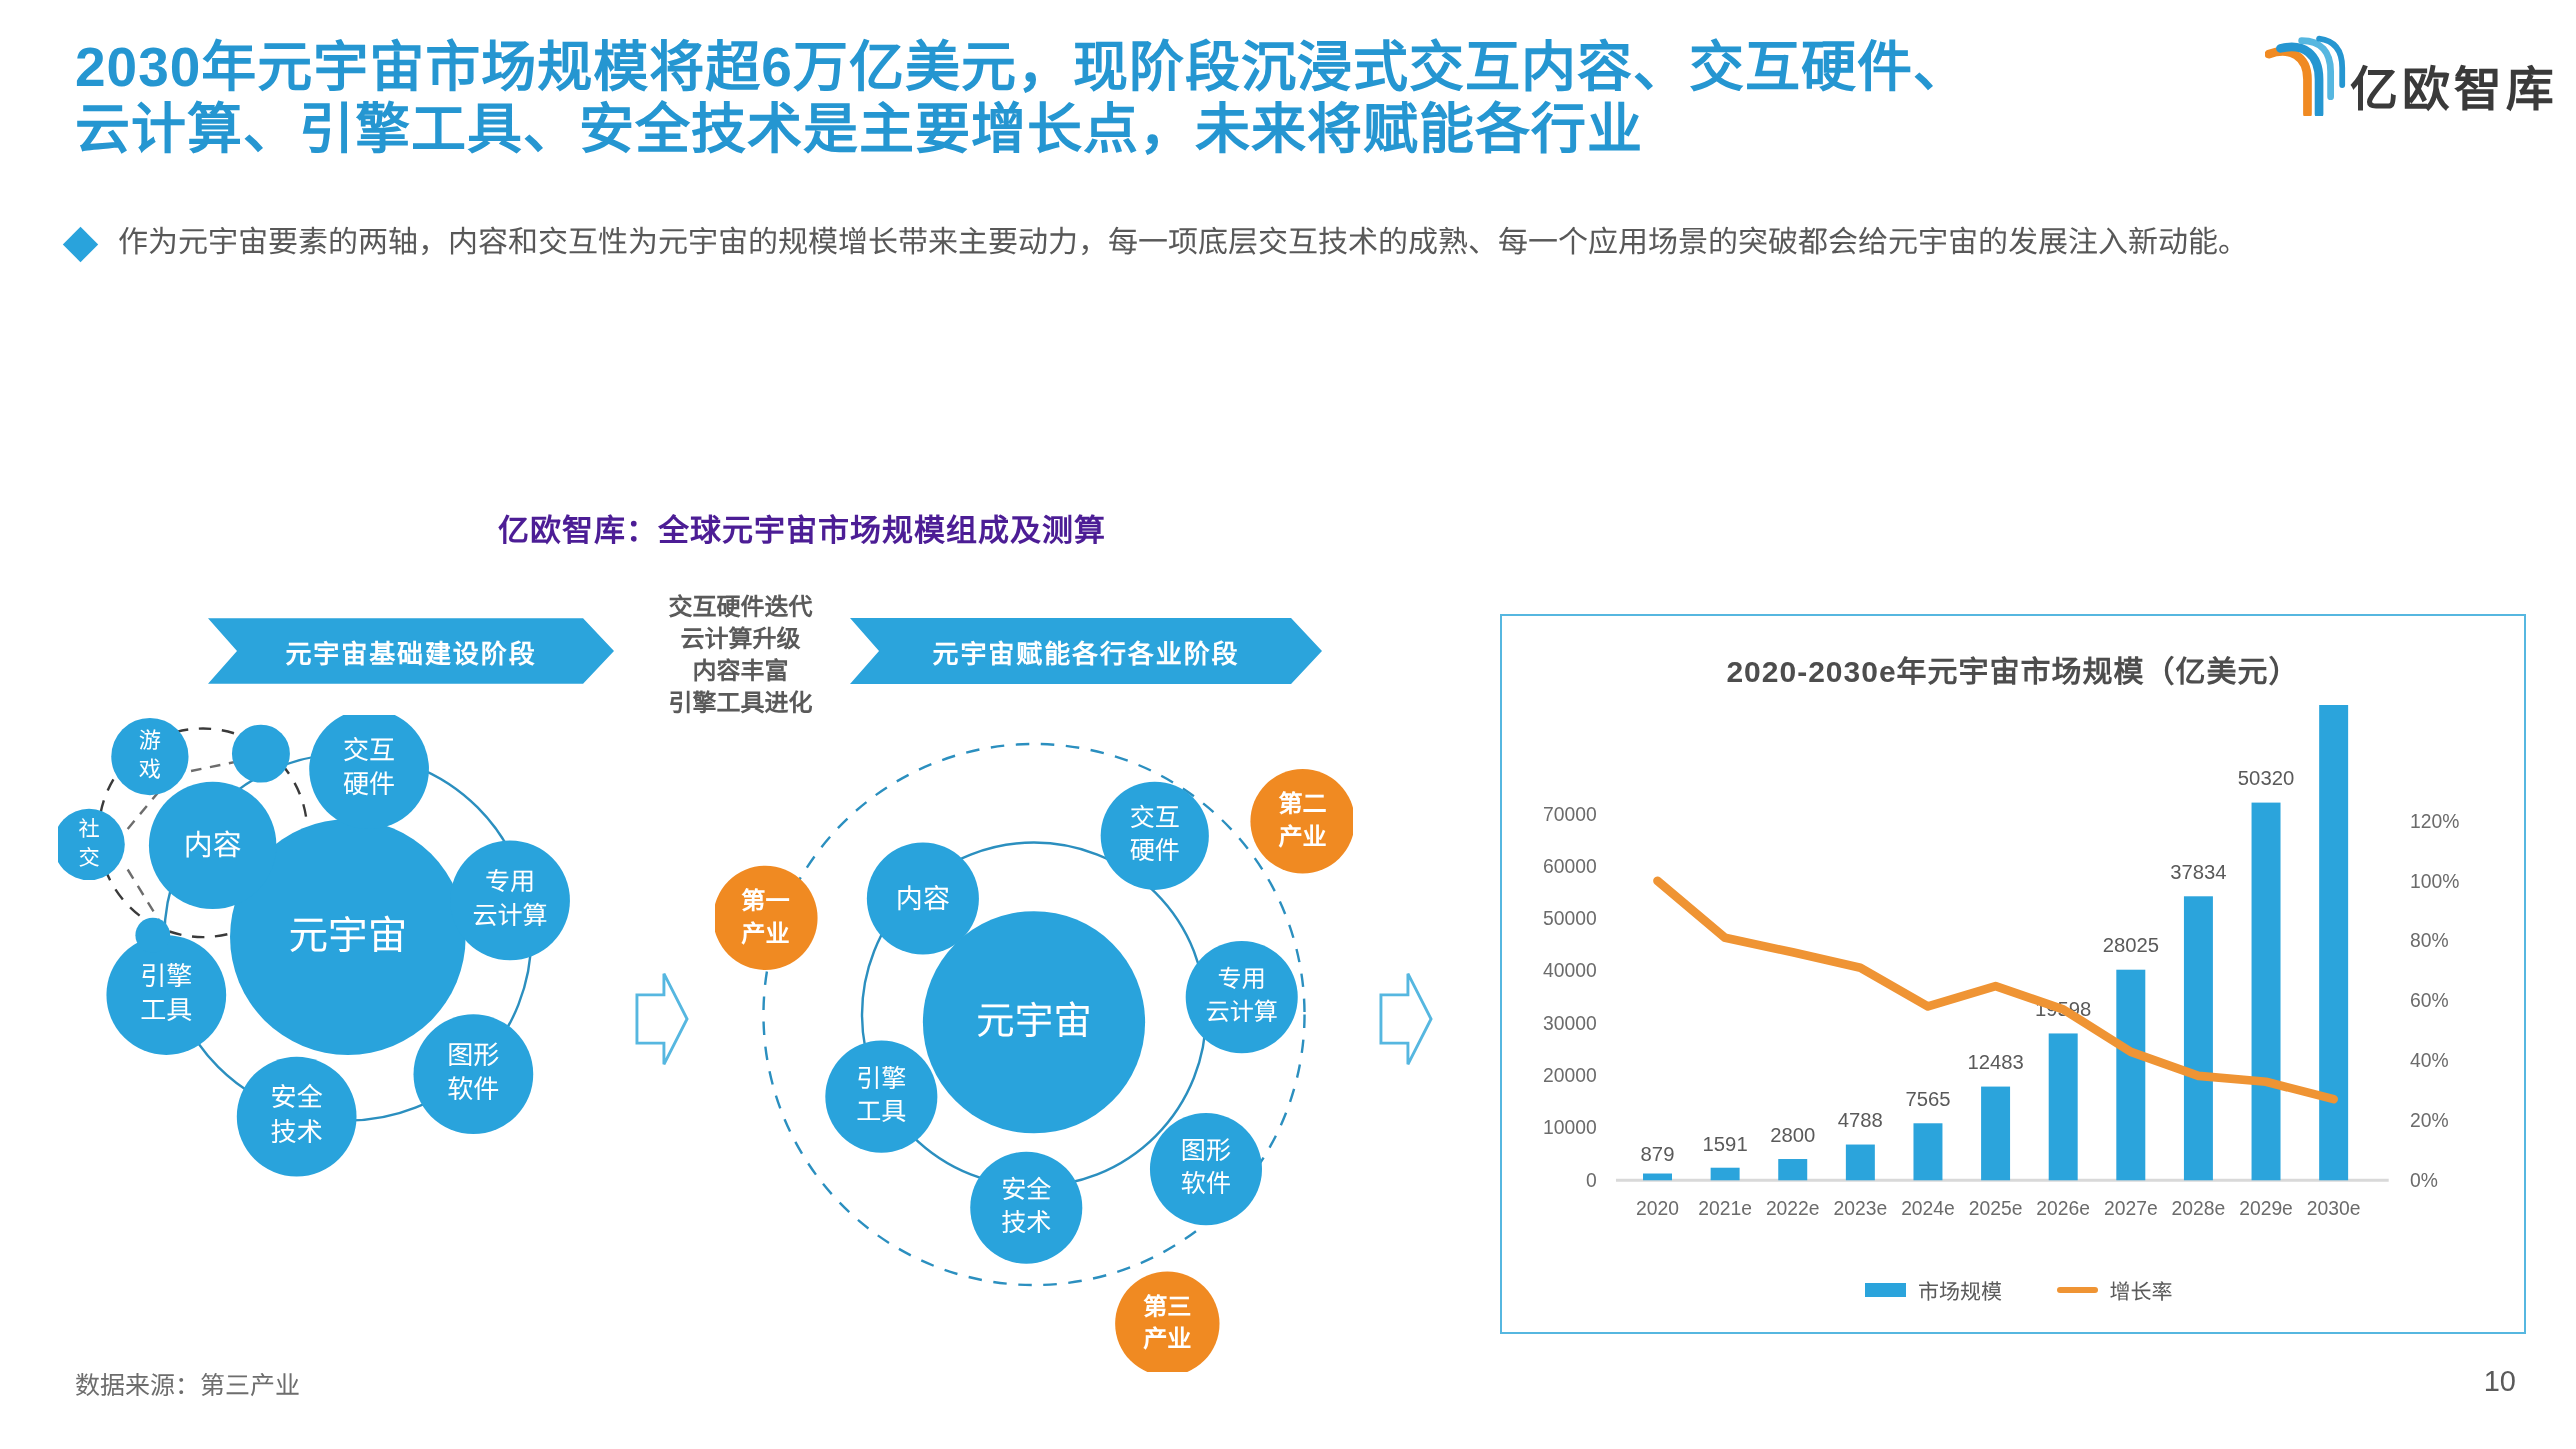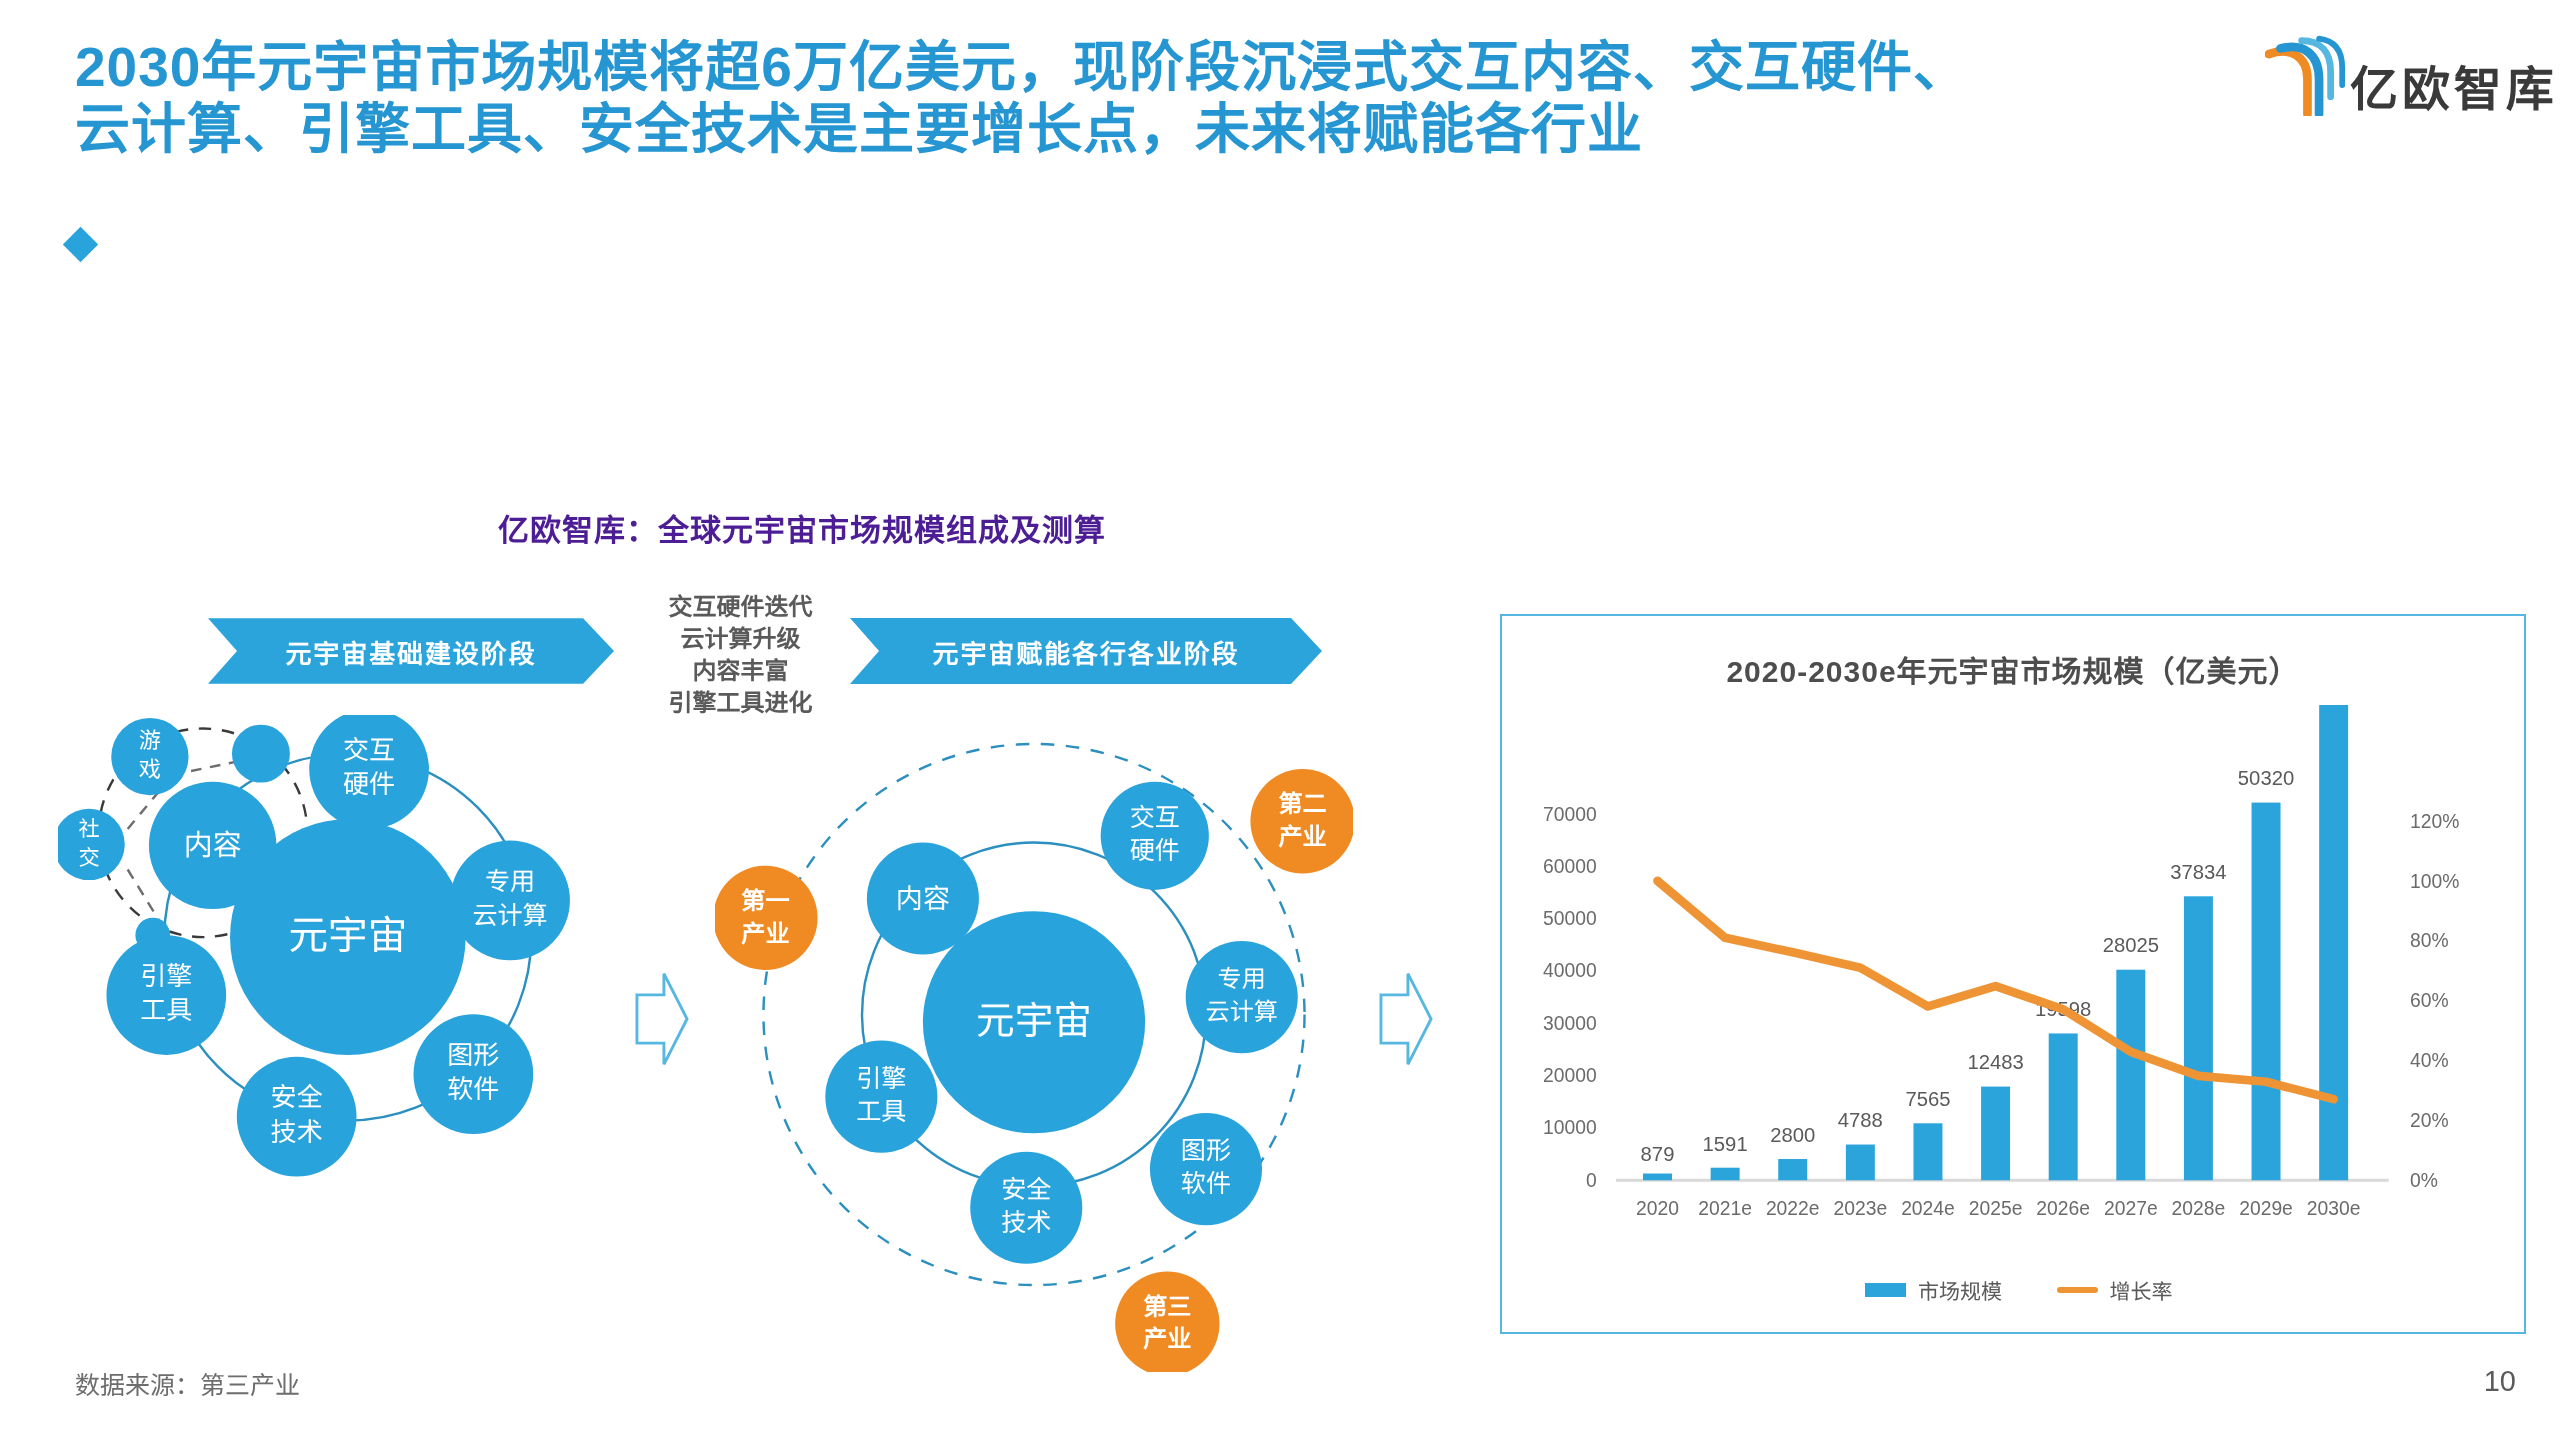--- a/index.html
+++ b/index.html
@@ -132,20 +132,21 @@
       <path d="M56 10 C72 12 80 22 80 40 L80 58" stroke="#2596d1" stroke-width="6" fill="none" stroke-linecap="round"></path>
     </svg>
     <div id="logo-text">亿欧智库</div>
   </div>
 
 </div>
 
 <div id="bullets">
   <div class="bullet-row">
     <div class="bullet-diamond"></div>
+    <div class="bullet-text">作为元宇宙要素的两轴，内容和交互性为元宇宙的规模增长带来主要动力，每一项底层交互技术的成熟、每一个应用场景的突破都会给元宇宙的发展注入新动能。</div>
   </div>
 </div>
 
 <div id="section-header">亿欧智库：全球元宇宙市场规模组成及测算</div>
 
 <div class="stage-banner" id="stage-banner-1">
   <svg width="406" height="66" viewBox="0 0 420 68">
     <polygon points="0,0 388,0 420,34 388,68 0,68 30,34" fill="#2ba4dc"></polygon>
   </svg>
   <div class="banner-label">元宇宙基础建设阶段</div>

